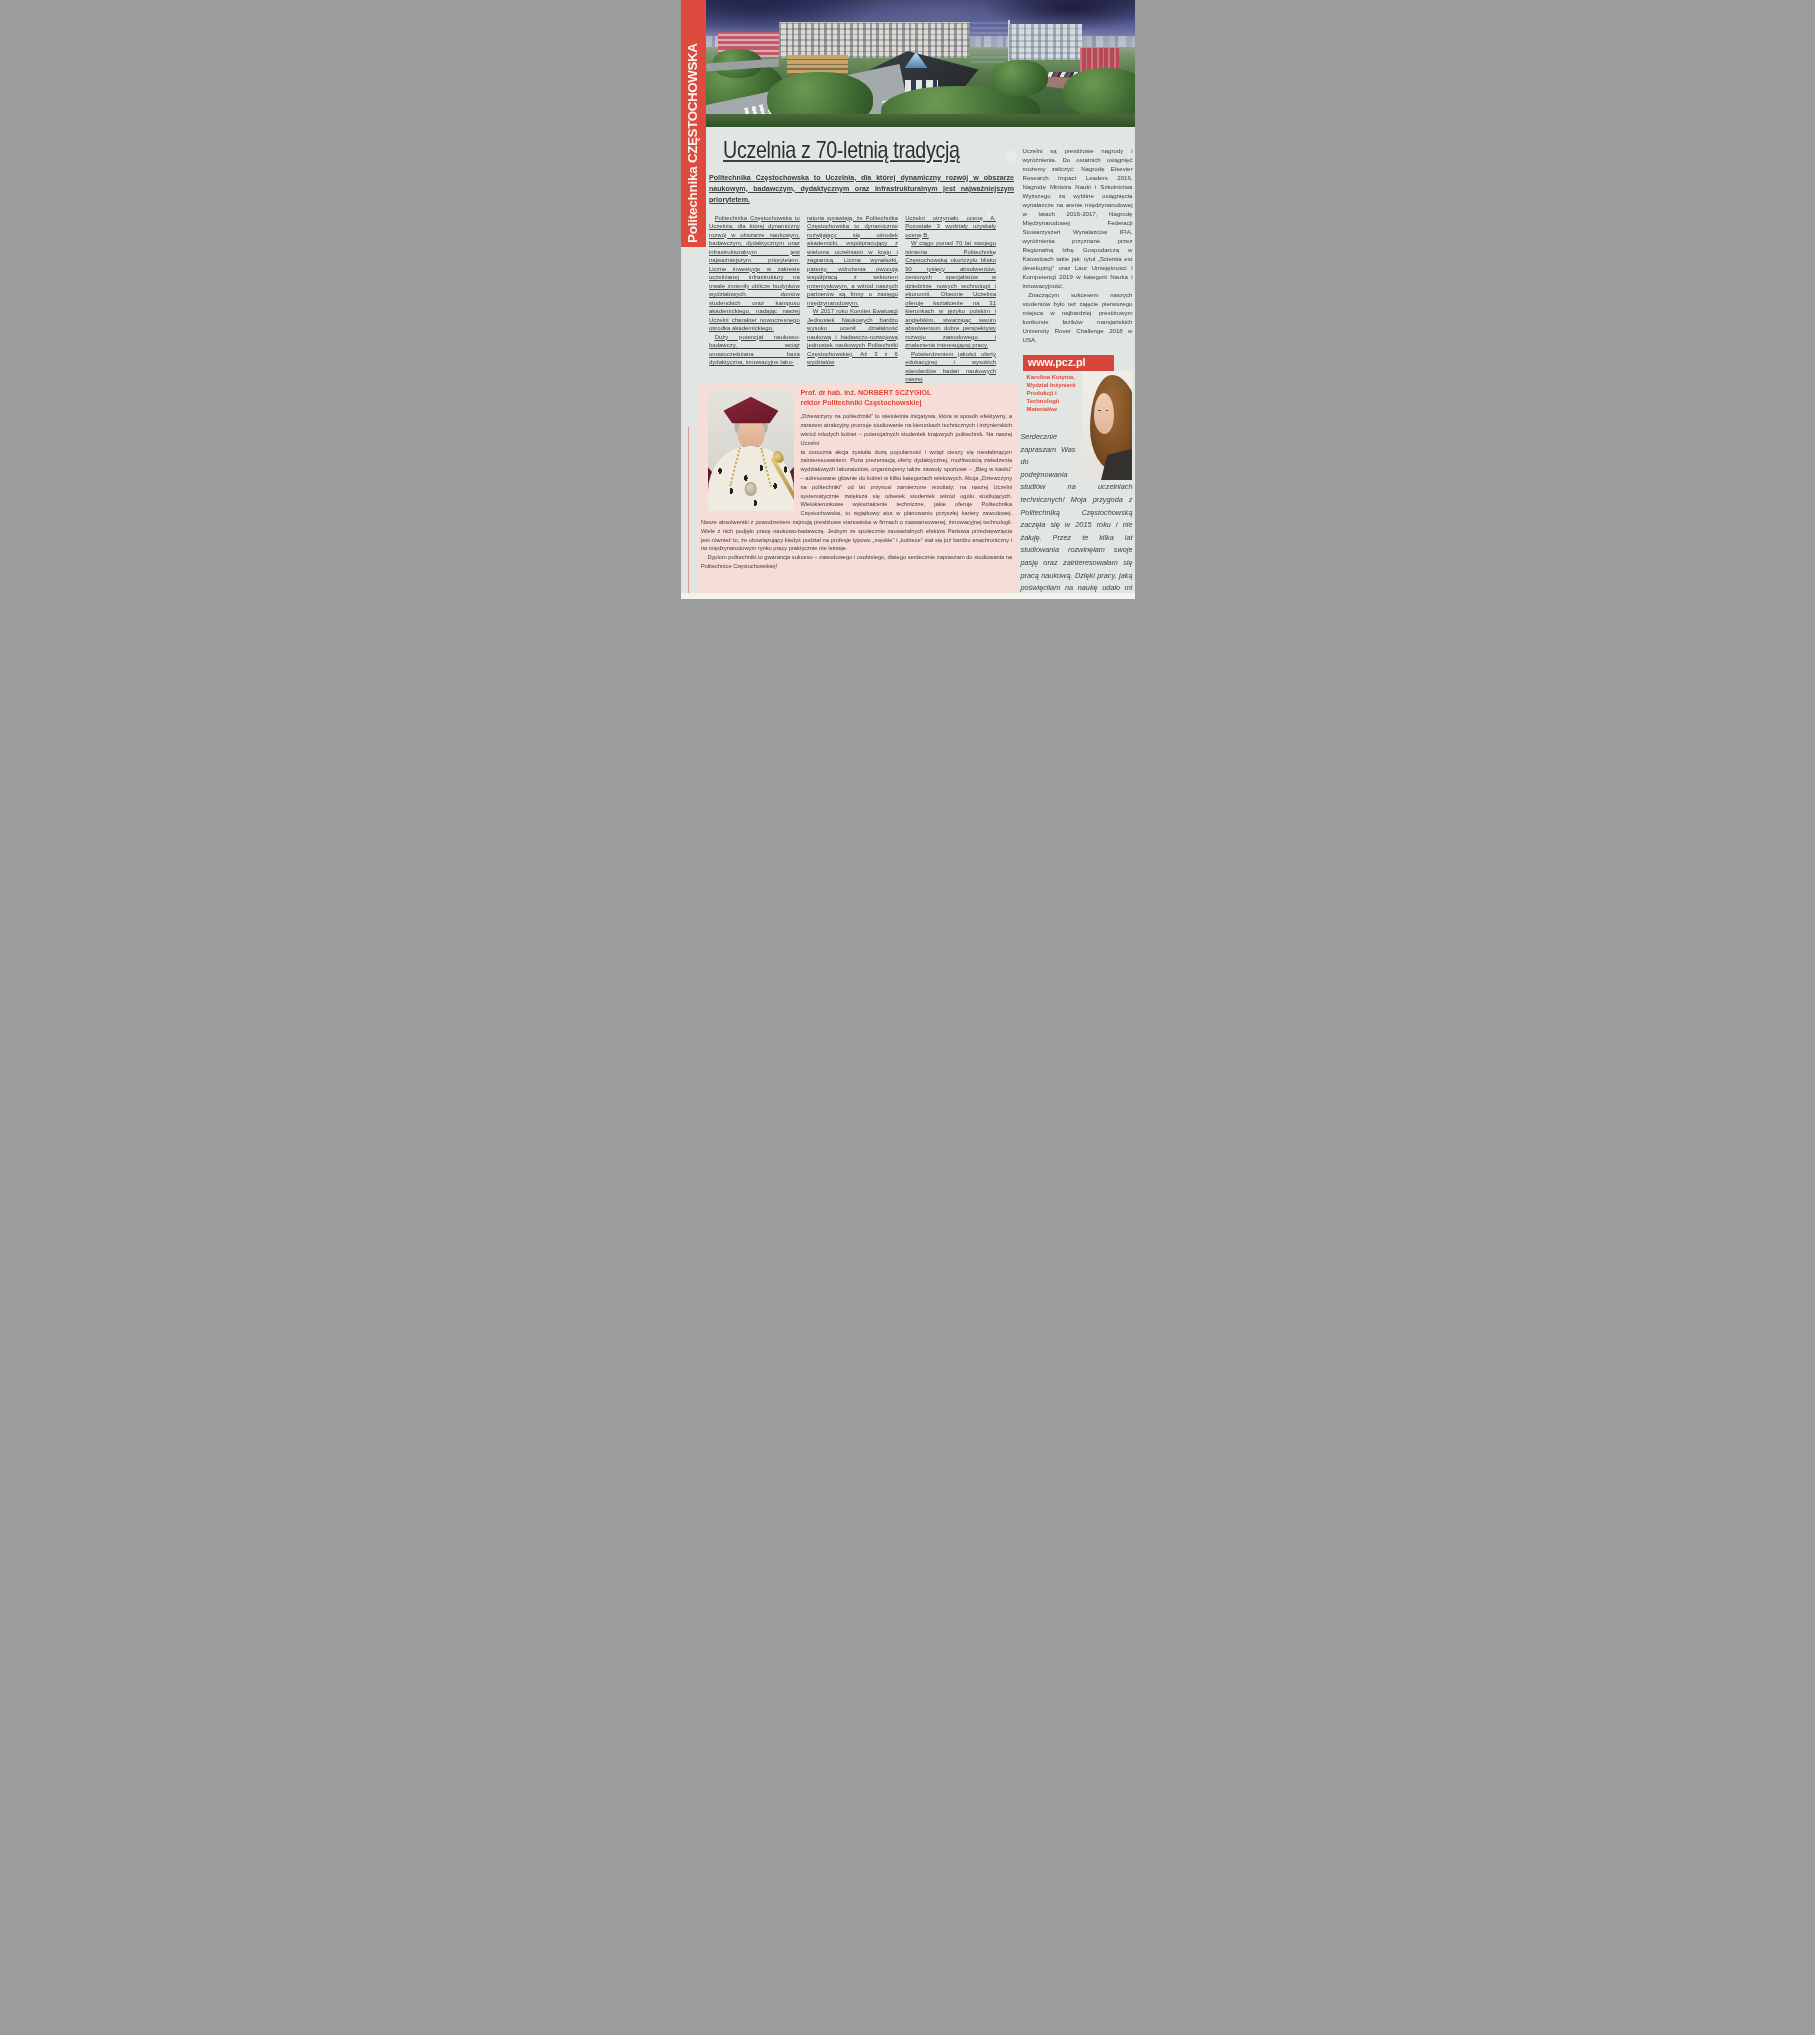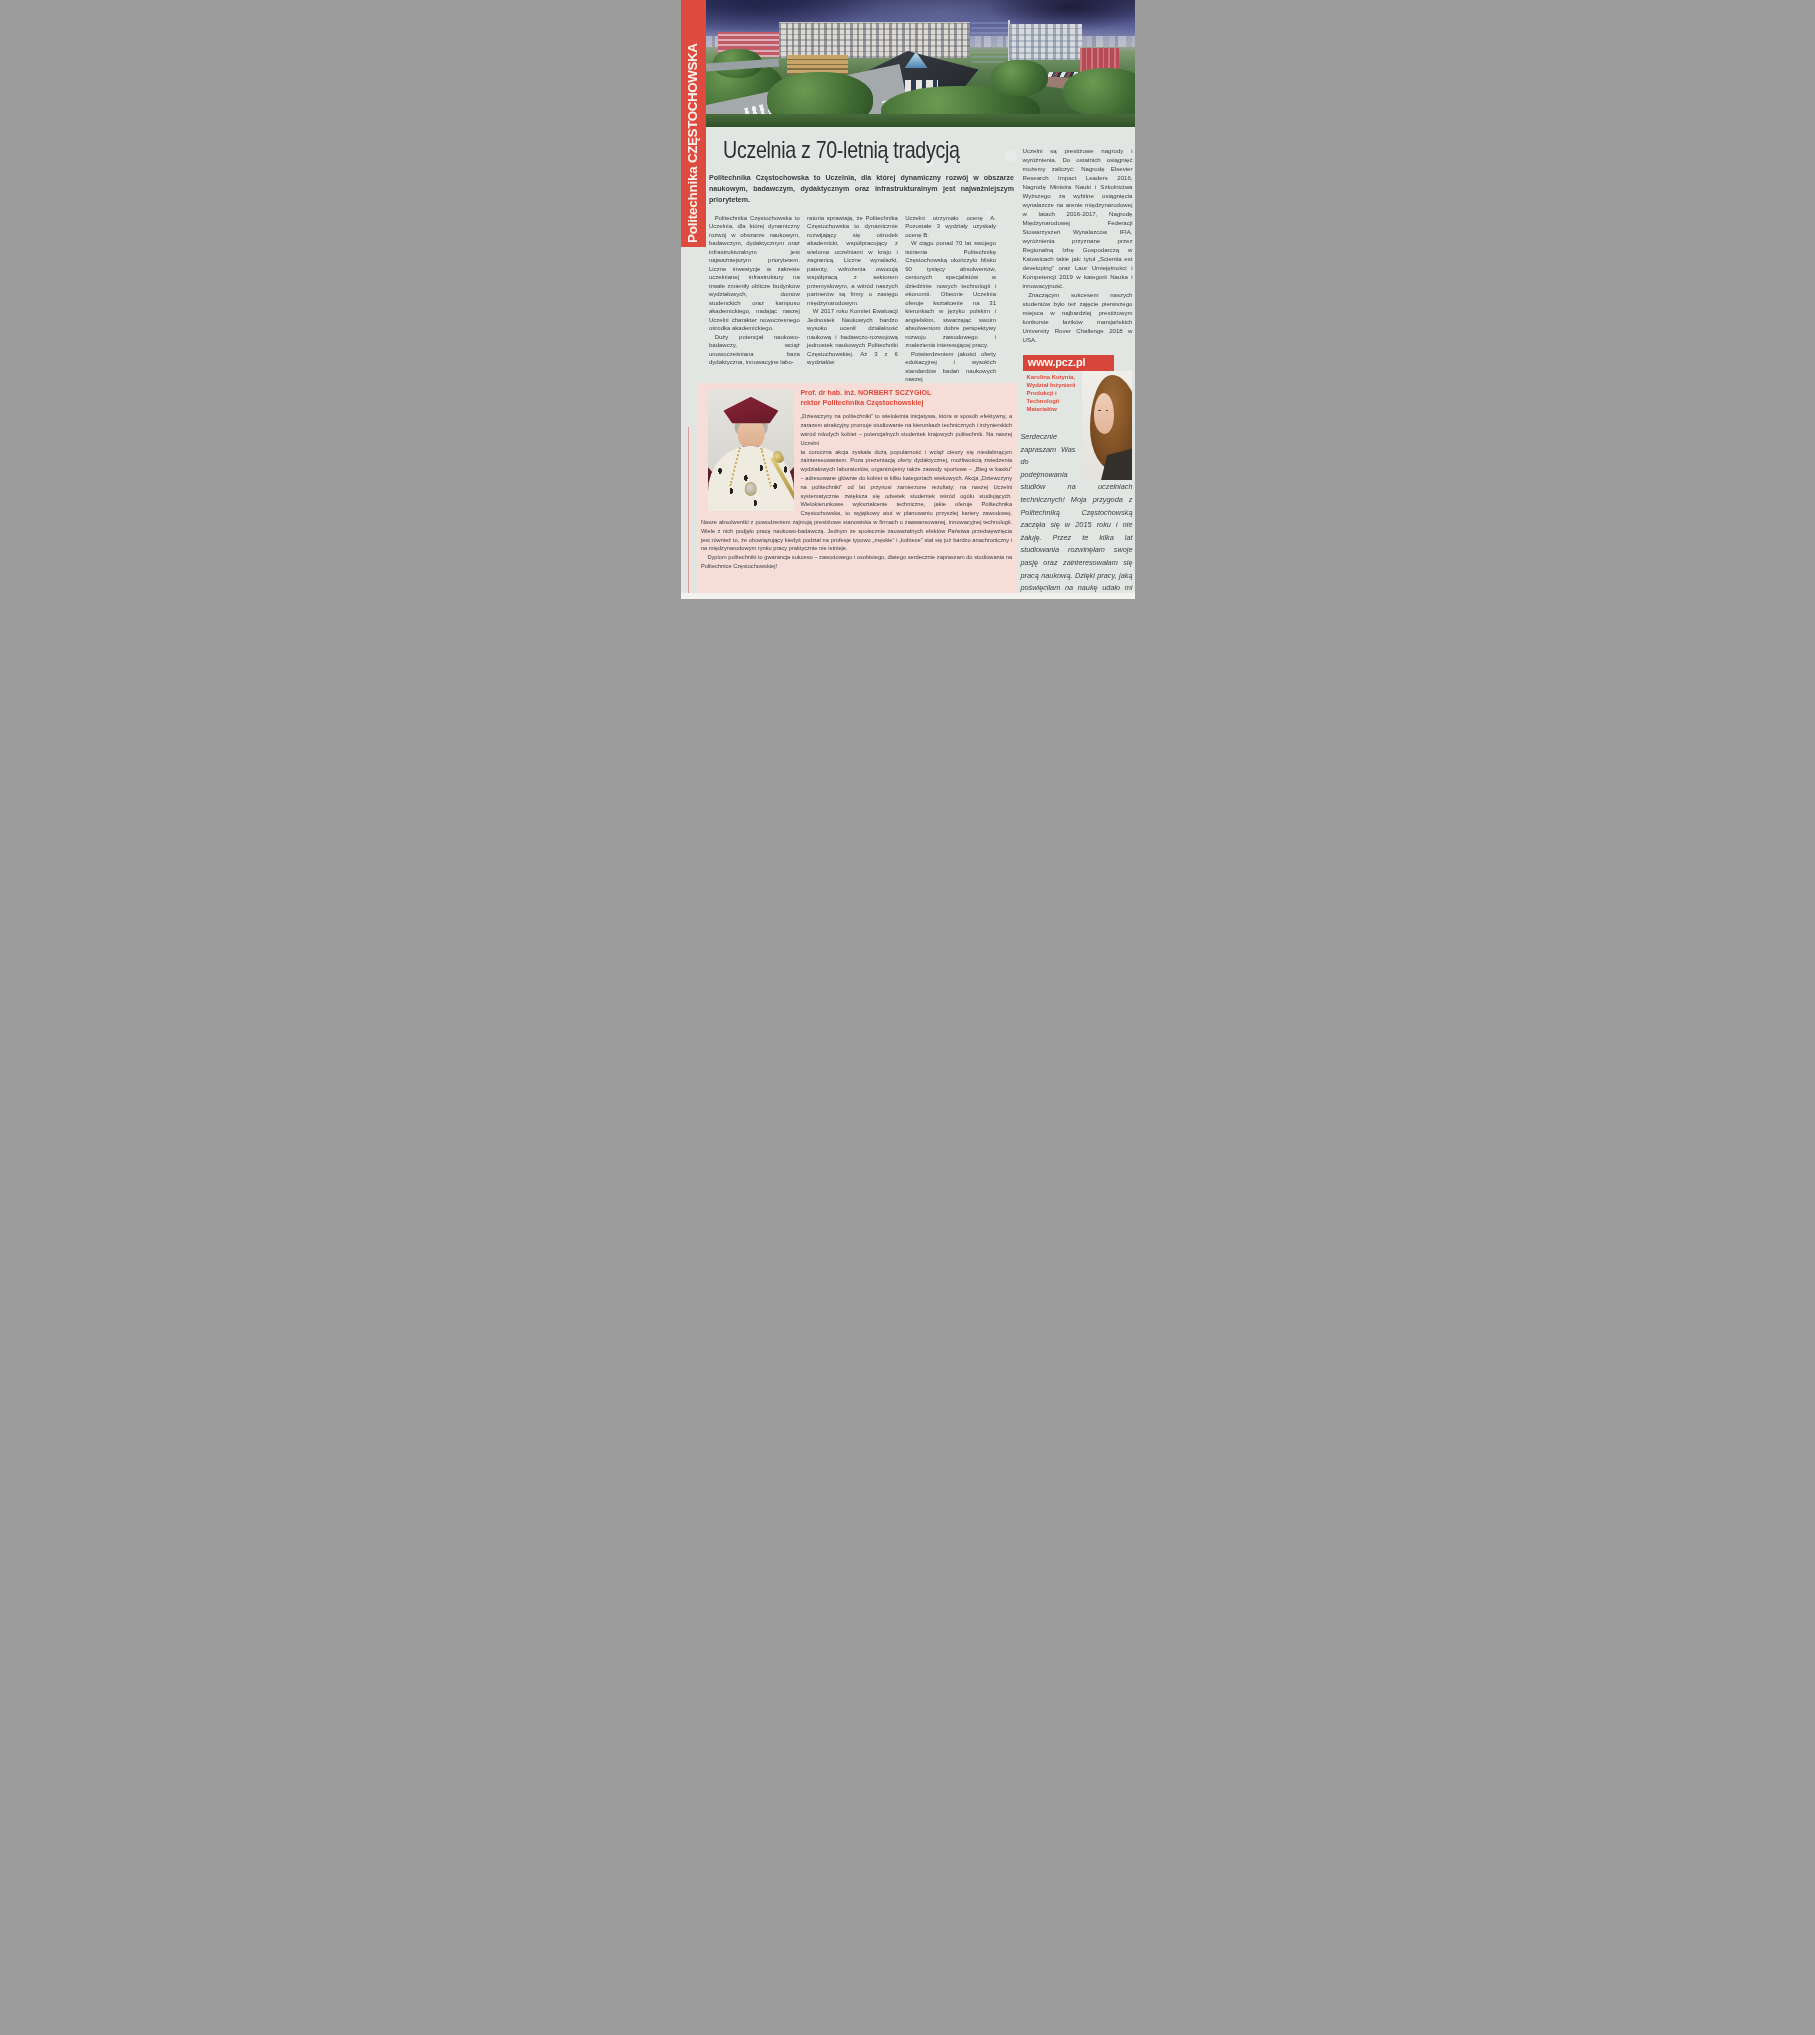--- a/index.html
+++ b/index.html
@@ -78,21 +78,21 @@
       radial-gradient(circle 5.7px at 45% 35%, rgba(255,255,255,.45) 0 55%, transparent 62%),
       radial-gradient(circle 9.8px at 76% 14%, rgba(255,255,255,.4) 0 55%, transparent 62%),
       radial-gradient(circle 4.9px at 60% 70%, rgba(255,255,255,.45) 0 55%, transparent 62%),
       radial-gradient(circle 7.3px at 25% 82%, rgba(255,255,255,.4) 0 55%, transparent 62%); }
   .bokeh.two { left:204px; top:261px; width:114px; height:106px;
     background:
       radial-gradient(circle 9px at 30% 30%, rgba(255,255,255,.4) 0 55%, transparent 62%),
       radial-gradient(circle 6.1px at 70% 55%, rgba(255,255,255,.38) 0 55%, transparent 62%),
       radial-gradient(circle 10.6px at 45% 85%, rgba(255,255,255,.32) 0 55%, transparent 62%); }
   
-  .content { position:absolute; left:28.5px; top:137px; width:308px; }
+  .content { position:absolute; left:28.5px; top:137px; width:308px;text-decoration:underline; }
   h1.headline {
     margin:0 0 10.6px 14.2px; font-weight:400; font-size:24px; line-height:25px; color:#2d3033;
     letter-spacing:-0.4px; transform:scaleX(0.82); transform-origin:left center; white-space:nowrap;
   }
   .lead {
     margin:0; width:305px; font-weight:bold; font-size:7.1px; line-height:11px;
     text-align:justify; color:#393d40;
   }
   .columns { display:flex; gap:7.3px; width:287px; margin-top:8.1px; }
   .col { flex:1; }
@@ -267,21 +267,21 @@
       <div class="rc-face"></div>
       <div class="rc-cap"></div>
       <div class="rc-shirt"></div>
       <div class="rc-fur"></div>
       <div class="rc-chain l"></div>
       <div class="rc-chain r"></div>
       <div class="rc-medal"></div>
       <div class="rc-mace"></div>
       <div class="rc-mace-head"></div>
     </div>
-    <h2><span>Prof. dr hab. inż. NORBERT SCZYGIOL</span><br><span>rektor Politechnika Częstochowskiej</span></h2>
+    <h2><span>Prof. dr hab. inż. NORBERT SCZYGIOL</span><br><span>rektor Politechniki Częstochowskiej</span></h2>
     <p>„Dziewczyny na politechniki” to wieloletnia inicjatywa, która w sposób efektywny, a zarazem atrakcyjny promuje studiowanie na kierunkach technicznych i inżynierskich wśród młodych kobiet – potencjalnych studentek krajowych politechnik. Na naszej Uczelni</p>
     <p>ta coroczna akcja zyskała dużą popularność i wciąż cieszy się niesłabnącym zainteresowaniem. Poza prezentacją oferty dydaktycznej, możliwością zwiedzenia wydziałowych laboratoriów, organizujemy także zawody sportowe – „Bieg w kasku” – adresowane głównie do kobiet w kilku kategoriach wiekowych. Akcja „Dziewczyny na politechniki” od lat przynosi zamierzone rezultaty; na naszej Uczelni systematycznie zwiększa się odsetek studentek wśród ogółu studiujących. Wielokierunkowe wykształcenie techniczne, jakie oferuje Politechnika Częstochowska, to wyjątkowy atut w planowaniu przyszłej kariery zawodowej. Nasze absolwentki z powodzeniem zajmują prestiżowe stanowiska w firmach o zaawansowanej, innowacyjnej technologii. Wiele z nich podjęło pracę naukowo-badawczą. Jednym ze społecznie zauważalnych efektów Państwa przedsięwzięcia jest również to, że obowiązujący kiedyś podział na profesje typowo „męskie” i „kobiece” stał się już bardzo anachroniczny i na międzynarodowym rynku pracy praktycznie nie istnieje.</p>
     <p class="indent">Dyplom politechniki to gwarancja sukcesu – zawodowego i osobistego, dlatego serdecznie zapraszam do studiowania na Politechnice Częstochowskiej!</p>
   </section>
 
   <div class="scan-line"></div>
   <div class="bottom-strip"></div>
 
 </div>
 

